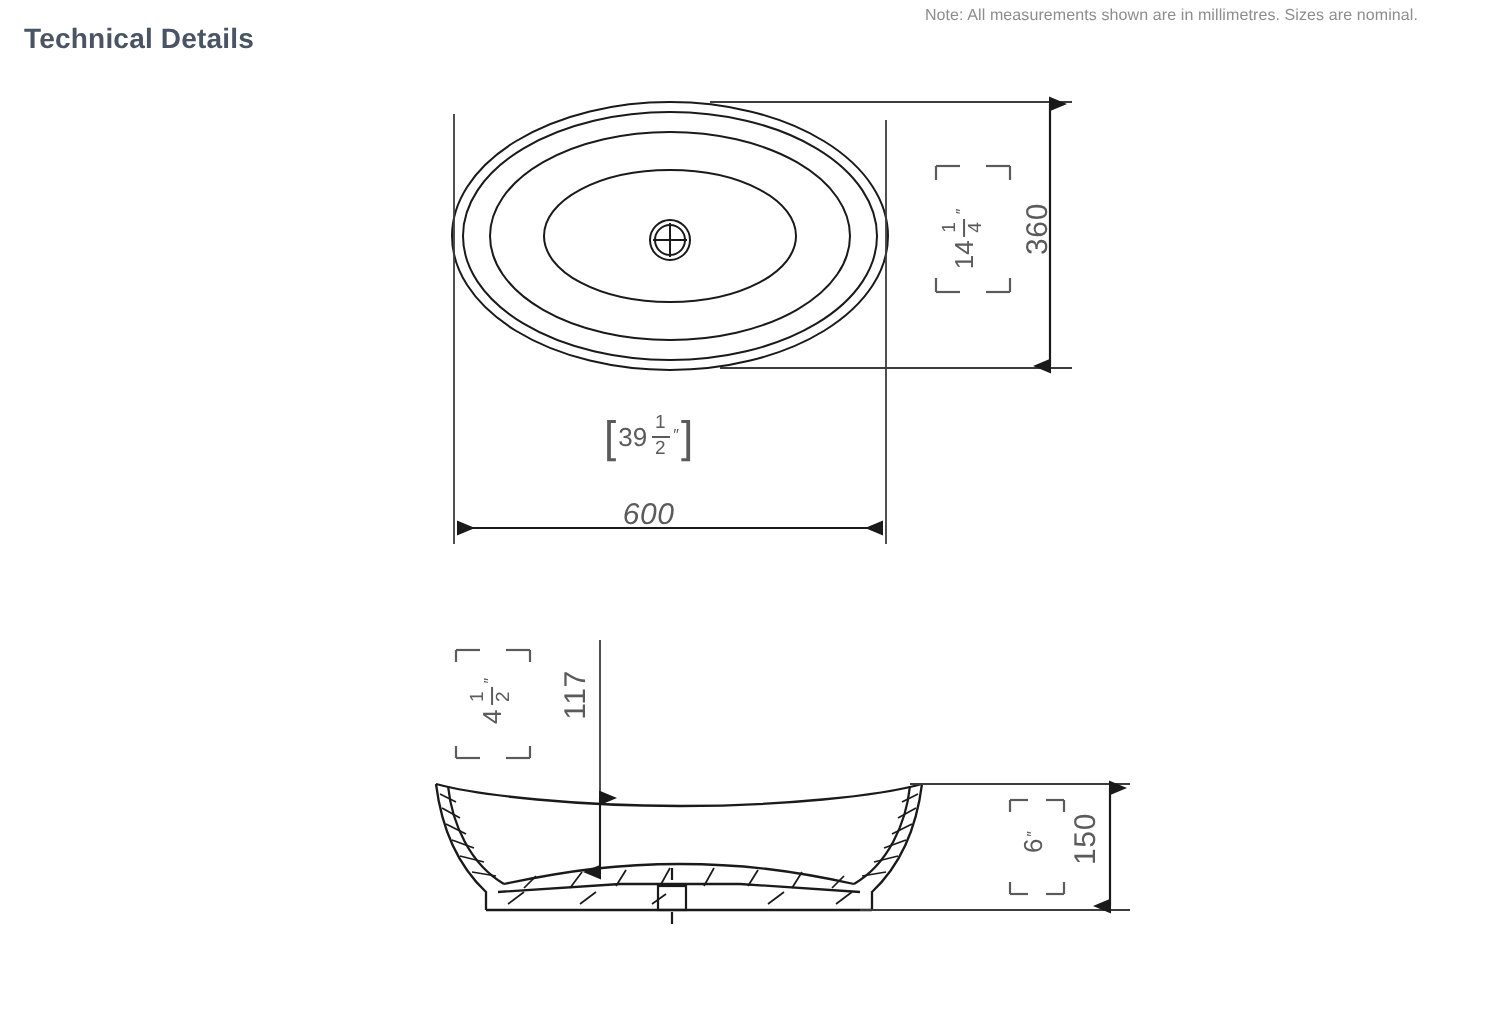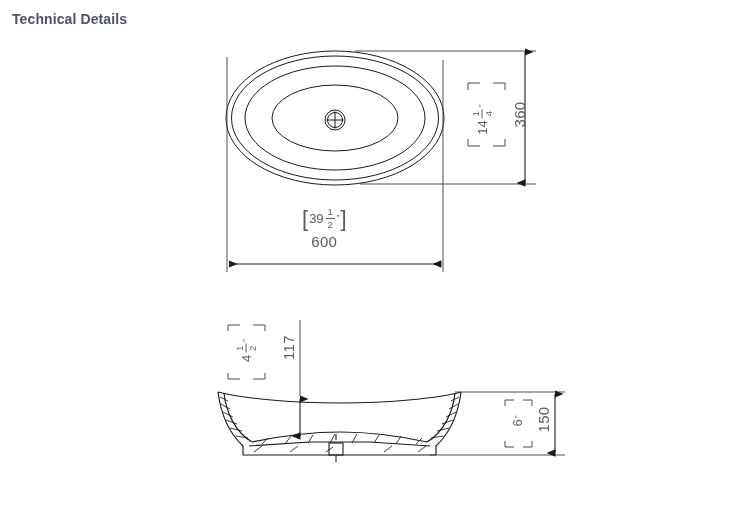--- a/index.html
+++ b/index.html
@@ -44,20 +44,21 @@
   .prime{font-size:8px;vertical-align:super;}
   .rot90{transform:rotate(-90deg);transform-origin:center center;}
   .vgroup{display:flex;flex-direction:column;align-items:center;}
 </style>
 </head>
 <body>
 
 <div id="page">
 
   <div class="page-title">Technical Details</div>
+  <div class="note">Note: All measurements shown are in millimetres. Sizes are nominal.</div>
 
   <div class="canvas">
     <svg width="750" height="509" viewBox="0 0 750 509" xmlns="http://www.w3.org/2000/svg">
       <defs>
         <marker id="ar-up" markerWidth="9" markerHeight="9" refX="4.5" refY="8.5" orient="auto" markerUnits="userSpaceOnUse">
           <path d="M4.5 0 L8.2 9 L0.8 9 Z" fill="#1a1a1a"></path>
         </marker>
         <marker id="ar-dn" markerWidth="9" markerHeight="9" refX="4.5" refY="0.5" orient="auto" markerUnits="userSpaceOnUse">
           <path d="M4.5 9 L0.8 0 L8.2 0 Z" fill="#1a1a1a"></path>
         </marker>
@@ -219,21 +220,21 @@
         <span class="brk">[</span>
         <span>39</span>
         <span class="frac">
           <span class="num">1</span>
           <span class="bar"></span>
           <span class="den">2</span>
         </span>
         <span class="prime">″</span>
         <span class="brk">]</span>
       </div>
-      <div class="dim-num" style="margin-top:4px;">600</div>
+      <div class="dim-num" style="margin-top:20px;font-style:italic;">600</div>
     </div>
   </div>
 
   <div class="dim dim-num rot90" style="left:502px;top:107px;width:34px;text-align:center;">360</div>
 
   <div class="dim rot90" style="left:456px;top:108px;width:52px;text-align:center;">
     <span class="dim-imp" style="justify-content:center;">
       <span>14</span>
       <span class="frac">
         <span class="num">1</span>

